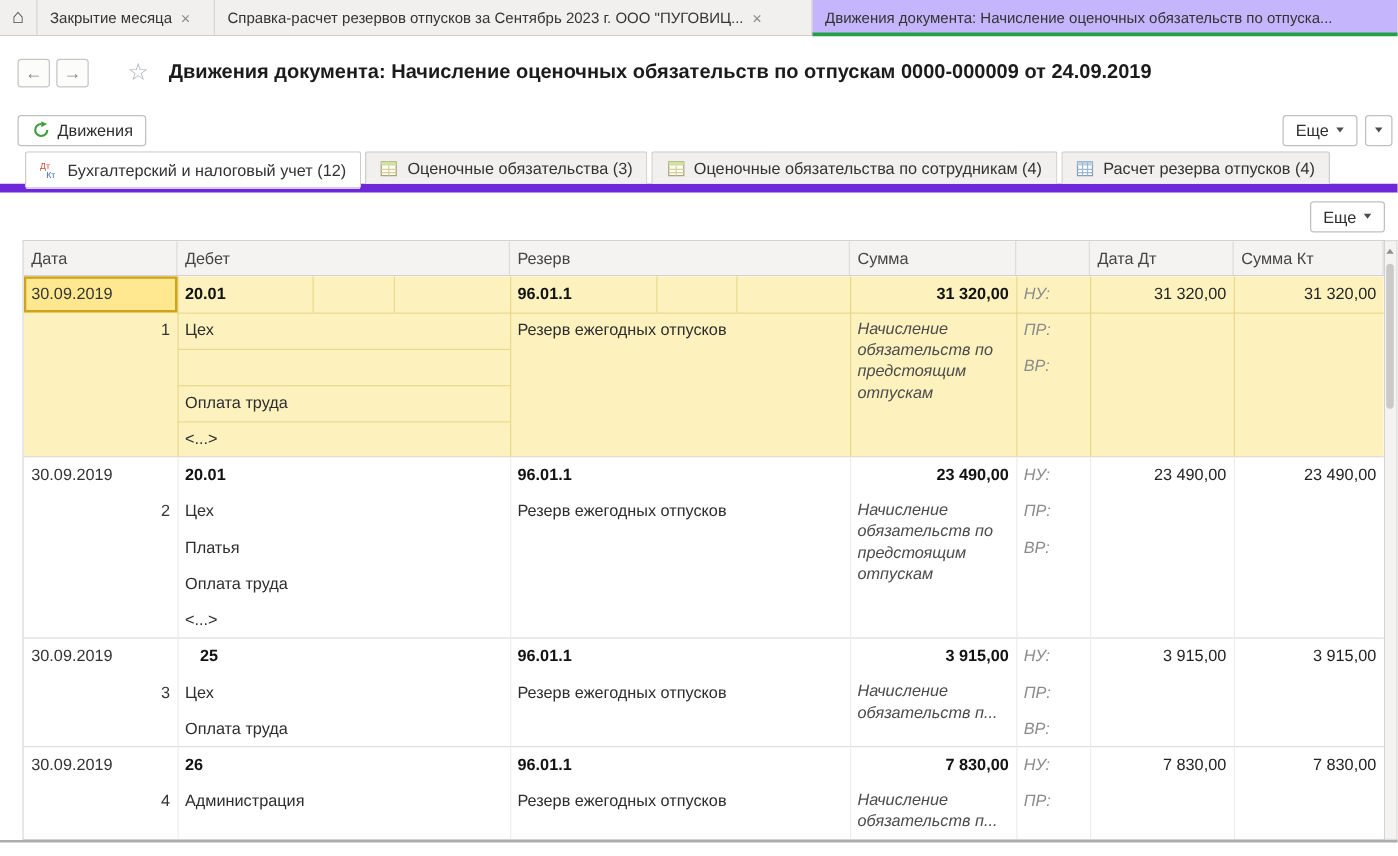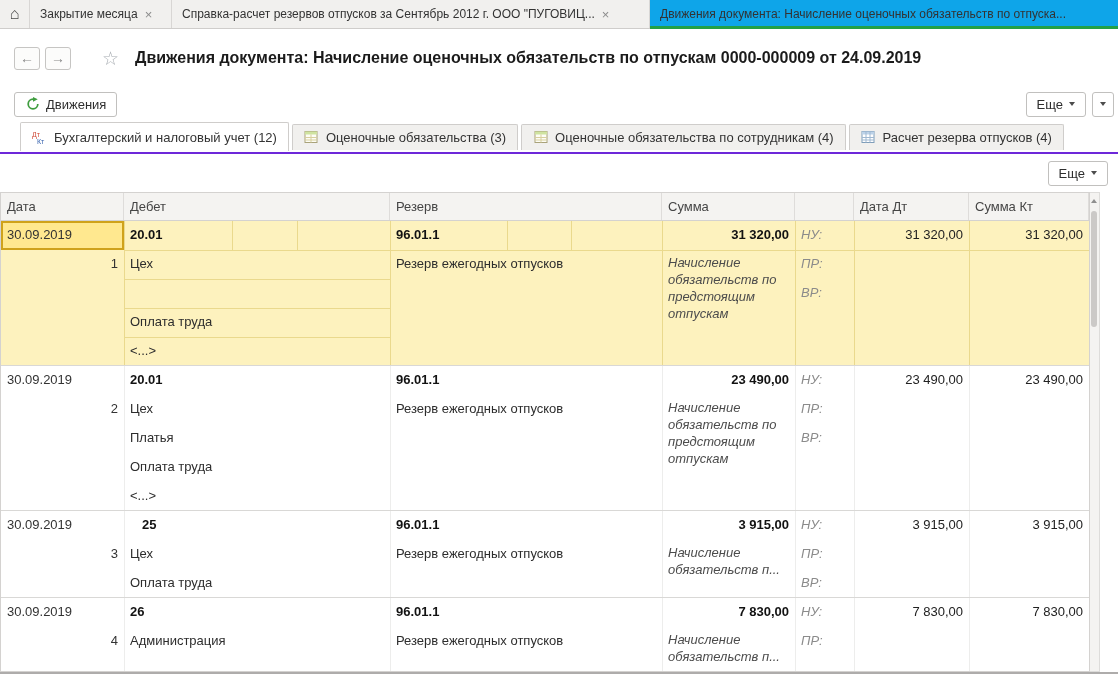--- a/index.html
+++ b/index.html
@@ -7,48 +7,48 @@
   body{width:1118px;height:685px;overflow:hidden}
   .app{position:relative;width:1118px;height:685px;background:#fff;font-size:13px;color:#333}
 
   
   .win-tabbar{display:flex;height:29px;background:#f1f0ee;border-bottom:1px solid #cfcdcb;align-items:stretch}
   .home-btn{width:30px;display:flex;align-items:center;justify-content:center;border-right:1px solid #d8d6d4;cursor:pointer}
   .home-glyph{font-size:16px;color:#4a4a4a;line-height:1}
   .win-tab{display:flex;align-items:center;gap:7px;padding:0 10px;font-size:12px;color:#333;border-right:1px solid #d8d6d4;white-space:nowrap;overflow:hidden;cursor:pointer}
   .win-tab .lbl{overflow:hidden;text-overflow:ellipsis}
   .win-tab .x{color:#8b8b8b;font-size:13px;line-height:1}
-  .win-tab.active{background:#0ea5e9;position:relative;overflow:visible;flex:1;border-right:none}
+  .win-tab.active{background:#c4b5fd;position:relative;overflow:visible;flex:1;border-right:none}
   .win-tab.active::after{content:"";position:absolute;left:0;right:0;bottom:-1px;height:3px;background:#23a047}
 
   
   .nav-row{display:flex;align-items:center;height:58px;padding:0 14px;background:#fff}
   .nav-btn{width:26px;height:23px;border:1px solid #c6c5c3;background:#fcfcfb;border-radius:3px;color:#8a8a8a;font-size:14px;display:flex;align-items:center;justify-content:center;margin-right:5px;cursor:pointer}
   .star{color:#a8adb2;font-size:19px;margin:0 16px 0 26px;line-height:1}
   .page-title{font-size:16px;font-weight:700;color:#1b1b1b;white-space:nowrap;overflow:hidden}
 
   
   .cmd-row{display:flex;align-items:center;height:34px;padding:0 4px 0 14px;gap:6px}
   .btn{display:inline-flex;align-items:center;gap:6px;height:25px;padding:0 10px;border:1px solid #c1c0be;background:#fff;border-radius:3px;font-size:13px;color:#2e2e2e;cursor:pointer;white-space:nowrap}
   .btn .caret{width:0;height:0;border-left:3.5px solid transparent;border-right:3.5px solid transparent;border-top:4px solid #4c4c4c}
   .icon-btn{width:22px;padding:0;justify-content:center}
   .spacer{flex:1}
 
   
-  .doc-tabs{display:flex;align-items:center;height:33px;padding:0 20px;border-bottom:2px solid #6d28d9}
+  .doc-tabs{display:flex;align-items:flex-start;height:33px;padding:0 20px;border-bottom:7px solid #6d28d9}
   .doc-tab{display:flex;align-items:center;gap:7px;height:26px;padding:0 11px;border:1px solid #cfcdcb;border-bottom:none;background:#f1f0ee;font-size:13px;color:#333;margin-right:3px;border-radius:2px 2px 0 0;white-space:nowrap;cursor:pointer}
   .doc-tab.active{background:#fff;height:29px;position:relative}
   .doc-tab.active::after{content:"";position:absolute;bottom:-1px;left:0;right:0;height:1px;background:#fff}
   .tab-ico{display:inline-flex;width:15px;height:14px;align-items:center;justify-content:center}
 
   
   .table-cmd{height:38px;display:flex;align-items:center;justify-content:flex-end;padding-right:10px}
 
   
-  .grid-flex{display:flex;}
+  .grid-flex{display:flex;margin-left:18px}
   .table-outer{width:1090px;border:1px solid #d4d2d0}
   .thead{height:28px;display:flex;background:#f4f3f1;border-bottom:1px solid #d4d2d0}
   .th{display:flex;align-items:center;padding:0 6px;color:#454545;font-size:13px;border-right:1px solid #dedcda;overflow:hidden;white-space:nowrap;cursor:pointer}
   .tbody{height:450px;overflow:hidden;position:relative;background:#fff;width:1088px}
   .trow{position:relative;border-bottom:1px solid #d9d8d6;background:#fff;width:1088px;cursor:pointer}
   .trow.sel{background:#fdf2be}
   .vline{position:absolute;top:0;bottom:0;width:1px;background:#ededec}
   .sel .vline{background:#ead98d}
   .hline{position:absolute;height:1px;background:#ead98d}
   .vseg{position:absolute;top:0;height:29px;width:1px;background:#ead98d}
@@ -77,21 +77,21 @@
 
   <div class="win-tabbar">
     <div class="home-btn">
       <span class="home-glyph">⌂</span>
     </div>
     <div class="win-tab" style="width:142px">
       <span class="lbl">Закрытие месяца</span>
       <span class="x">×</span>
     </div>
     <div class="win-tab" style="width:478px">
-      <span class="lbl">Справка-расчет резервов отпусков за Сентябрь 2012 г. ООО "ПУГОВИЦ...</span>
+      <span class="lbl">Справка-расчет резервов отпусков за Сентябрь 2023 г. ООО "ПУГОВИЦ...</span>
       <span class="x">×</span>
     </div>
     <div class="win-tab active">
       <span class="lbl">Движения документа: Начисление оценочных обязательств по отпуска...</span>
     </div>
   </div>
 
   <div class="nav-row">
     <div class="nav-btn">
         <span>←</span>

